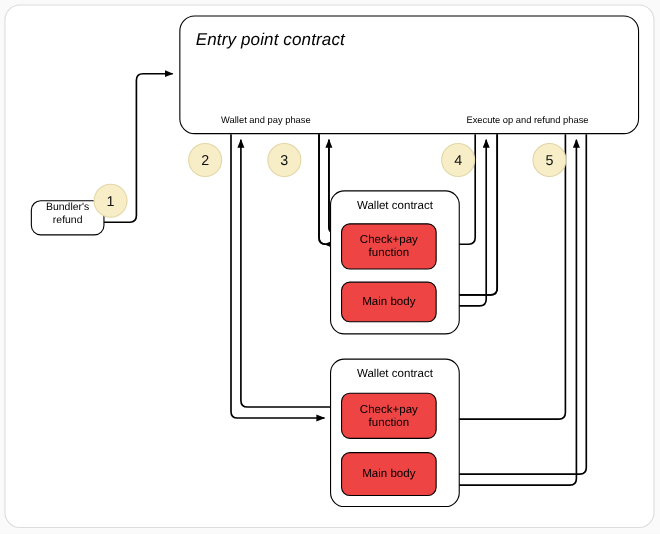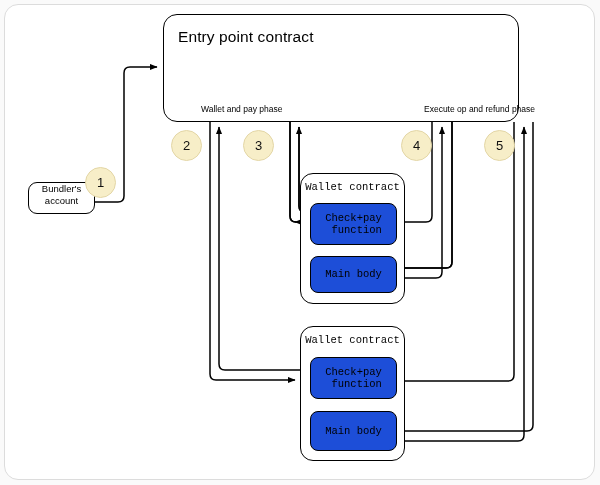--- a/index.html
+++ b/index.html
@@ -37,22 +37,23 @@
     position: absolute;
     box-sizing: border-box;
     background: #ffffff;
     border: 1.6px solid #000000;
     color: #000000;
   }
   .rounded-lg { border-radius: 14px; }
 
   #entry-point {
     left: 163px; top: 14px;
-    width: 356px; height: 108px;
+    width: 418px; height: 108px;
     border-radius: 14px;
+    font-style: italic;
   }
   #entry-point .title {
     position: absolute;
     left: 14px; top: 13px;
     font-size: 15.5px;
     letter-spacing: .1px;
   }
   .phase-label {
     position: absolute;
     font-size: 8.5px;
@@ -67,45 +68,44 @@
     width: 67px; height: 32px;
     border-radius: 9px;
     font-size: 9.5px;
     line-height: 12px;
     display: flex;
     justify-content: center;
     text-align: center;
   }
 
   .wallet {
-    width: 105px;
+    width: 118px;
     border-radius: 13px;
-    font-family: Liberation Mono, monospace;
   }
   #wallet-1 { left: 300px; top: 173px; height: 131px; }
   #wallet-2 { left: 300px; top: 326px; height: 135px; }
   .wallet .wtitle {
     position: absolute;
     left: 0; right: 0;
     top: 7px;
     text-align: center;
     font-size: 10.5px;
   }
   .inner {
     position: absolute;
     left: 9px;
     width: 87px;
     border-radius: 8px;
-    background: #1d4ed8;
+    background: #ef4444;
     border: 1.6px solid #000;
     box-sizing: border-box;
     display: flex;
     align-items: center;
     justify-content: center;
-    text-align: right;
+    text-align: center;
     font-size: 10.5px;
     line-height: 12.5px;
   }
   #w1-check { top: 29px; height: 42px; }
   #w1-main  { top: 82px; height: 37px; }
   #w2-check { top: 30px; height: 42px; }
   #w2-main  { top: 84px; height: 40px; }
 
   .num {
     position: absolute;
@@ -173,21 +173,21 @@
   <div class="box rounded-lg" id="entry-point">
     <div class="title">Entry point contract</div>
   </div>
 
   <div class="phase-label" id="label-verify">Wallet and pay phase</div>
   <div class="phase-label" id="label-execute">Execute op and refund phase</div>
 
   <div class="box" id="bundler">
     <span>
       <span>Bundler's</span><br>
-      <span>account</span>
+      <span>refund</span>
     </span>
   </div>
 
   <div class="box wallet" id="wallet-1">
     <div class="wtitle">Wallet contract</div>
     <div class="inner" id="w1-check">
       <span>
         <span>Check+pay</span><br>
         <span>function</span>
       </span>

